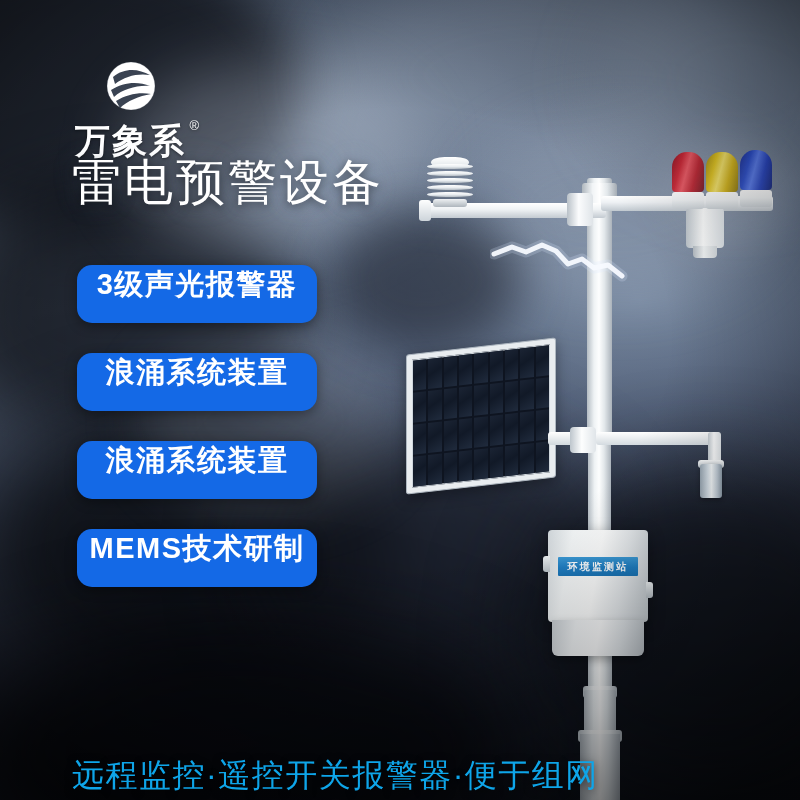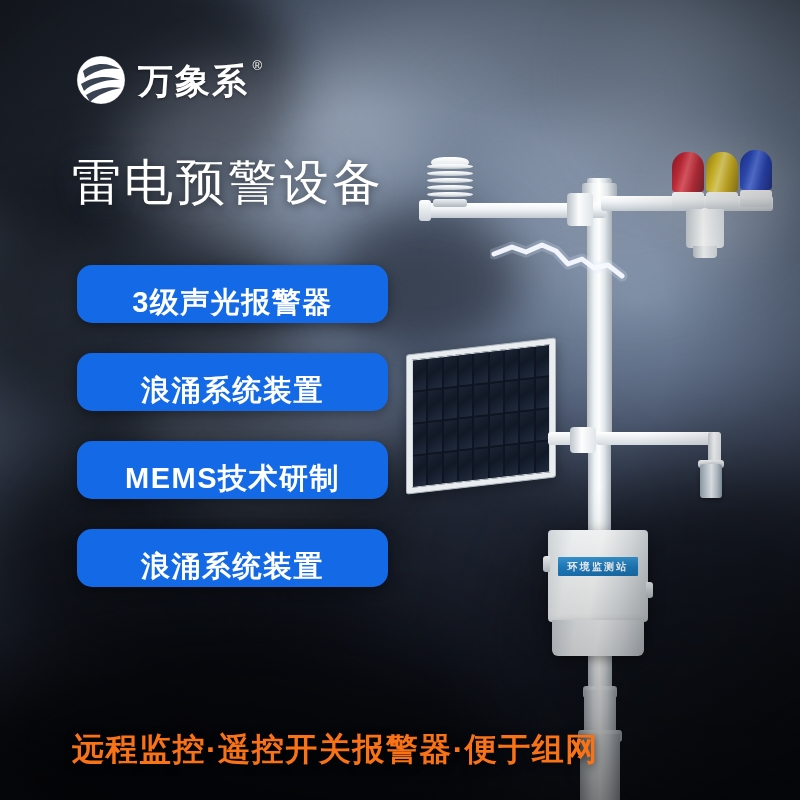--- a/index.html
+++ b/index.html
@@ -31,41 +31,41 @@
   .c7{left:520px;top:470px;width:380px;height:330px;background:rgba(10,13,19,.70);filter:blur(46px);}
   .c8{left:470px;top:120px;width:300px;height:180px;background:rgba(205,214,228,.20);filter:blur(30px);}
   .c9{left:140px;top:330px;width:260px;height:180px;background:rgba(190,202,218,.18);filter:blur(28px);}
   .c10{left:-40px;top:620px;width:560px;height:260px;background:rgba(5,6,10,.88);filter:blur(44px);}
   .c11{left:600px;top:-30px;width:280px;height:220px;background:rgba(150,165,188,.26);filter:blur(34px);}
   .c12{left:330px;top:210px;width:190px;height:140px;background:rgba(26,30,40,.55);filter:blur(24px);}
   .vign{position:absolute;inset:0;pointer-events:none;
     background:radial-gradient(ellipse 640px 540px at 50% 42%, rgba(0,0,0,0) 42%, rgba(0,0,0,.30) 76%, rgba(0,0,0,.62) 100%);}
 
   
-  .logo{position:absolute;left:75px;top:54px;display:flex;align-items:center;gap:11px;}
+  .logo{position:absolute;left:75px;top:60px;display:flex;align-items:center;gap:11px;flex-direction:column;}
   .logo-mark{width:52px;height:52px;flex:0 0 auto;}
   .logo-text{position:relative;color:#fff;font-size:35px;font-weight:700;letter-spacing:2px;
     line-height:1;white-space:nowrap;text-shadow:0 1px 3px rgba(0,0,0,.45);}
   .logo-r{position:absolute;top:-4px;right:-15px;font-size:13px;font-weight:400;}
 
   
   .headline{position:absolute;left:72px;top:155px;color:#fff;
     font-size:49px;font-weight:400;letter-spacing:3px;line-height:1.12;white-space:nowrap;
     text-shadow:0 2px 10px rgba(0,0,0,.55),0 0 26px rgba(120,150,190,.30);}
 
   
   .pills{position:absolute;left:77px;top:265px;display:flex;flex-direction:column;gap:30px;}
-  .pill{width:311px;height:58px;border-radius:15px;background:#1469e6;
-    display:flex;align-items:flex-end;justify-content:center;
+  .pill{width:240px;height:58px;border-radius:15px;background:#1469e6;
+    display:flex;align-items:flex-start;justify-content:center;
     color:#fff;font-size:29px;font-weight:700;letter-spacing:1.5px;white-space:nowrap;
     box-shadow:0 3px 12px rgba(0,0,0,.38);}
 
   
-  .tagline{position:absolute;left:72px;top:728px;color:#f97316;
-    font-size:32px;font-weight:700;letter-spacing:1.5px;white-space:nowrap;
+  .tagline{position:absolute;left:72px;top:754px;color:#0ea5e9;
+    font-size:32px;font-weight:400;letter-spacing:1.5px;white-space:nowrap;
     text-shadow:0 2px 8px rgba(0,0,0,.6);}
 
   
   .station{position:absolute;left:0;top:0;width:800px;height:800px;pointer-events:none;}
 
   .mast{position:absolute;background:linear-gradient(90deg,#b4bcc3 0%,#eef2f4 28%,#fdfefe 48%,#e2e7ea 70%,#aab2ba 100%);}
   
   .mast-top{left:587px;top:178px;width:25px;height:256px;border-radius:3px;}
   .mast-mid{left:588px;top:434px;width:23px;height:106px;}
   .mast-low{left:588px;top:648px;width:24px;height:46px;}
@@ -301,22 +301,22 @@
   <div class="headline">雷电预警设备</div>
 
   <div class="pills">
     <div class="pill">
       <span>3级声光报警器</span>
     </div>
     <div class="pill">
       <span>浪涌系统装置</span>
     </div>
     <div class="pill">
+      <span>浪涌系统装置</span>
+    </div>
+    <div class="pill">
       <span>MEMS技术研制</span>
     </div>
-    <div class="pill">
-      <span>浪涌系统装置</span>
-    </div>
   </div>
 
   <div class="tagline">远程监控·遥控开关报警器·便于组网</div>
 
 </div>
 
 </body></html>

